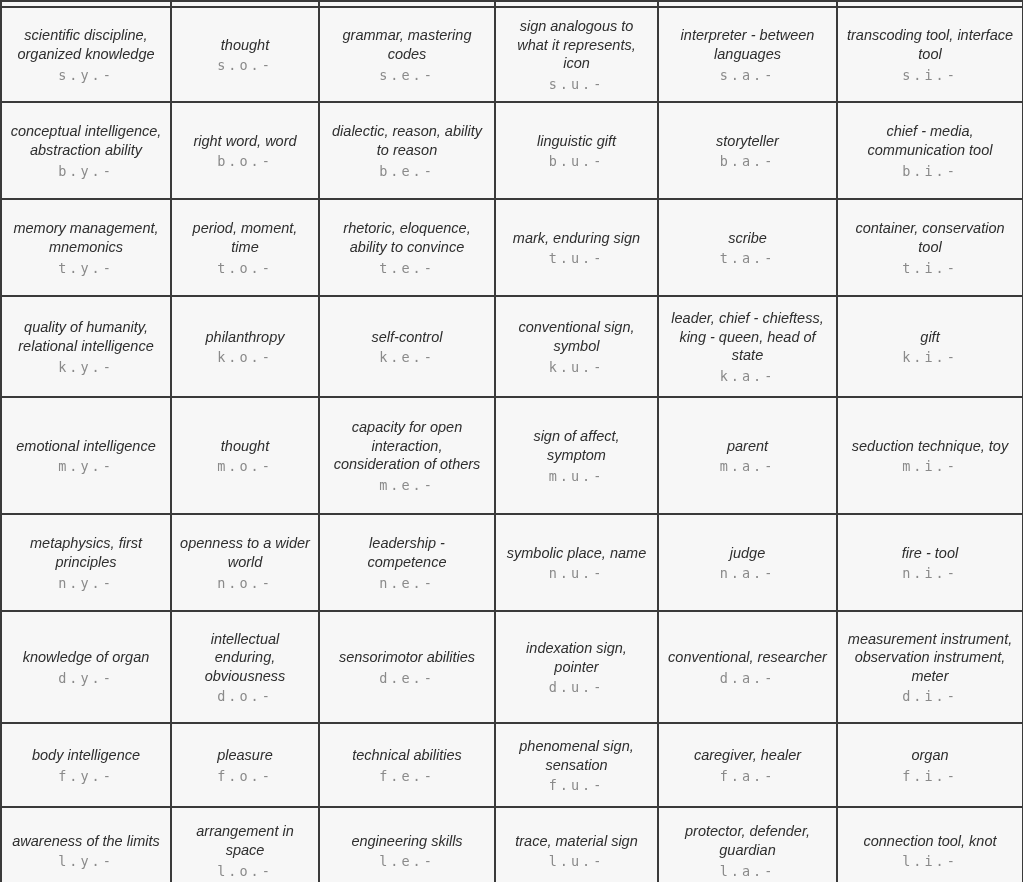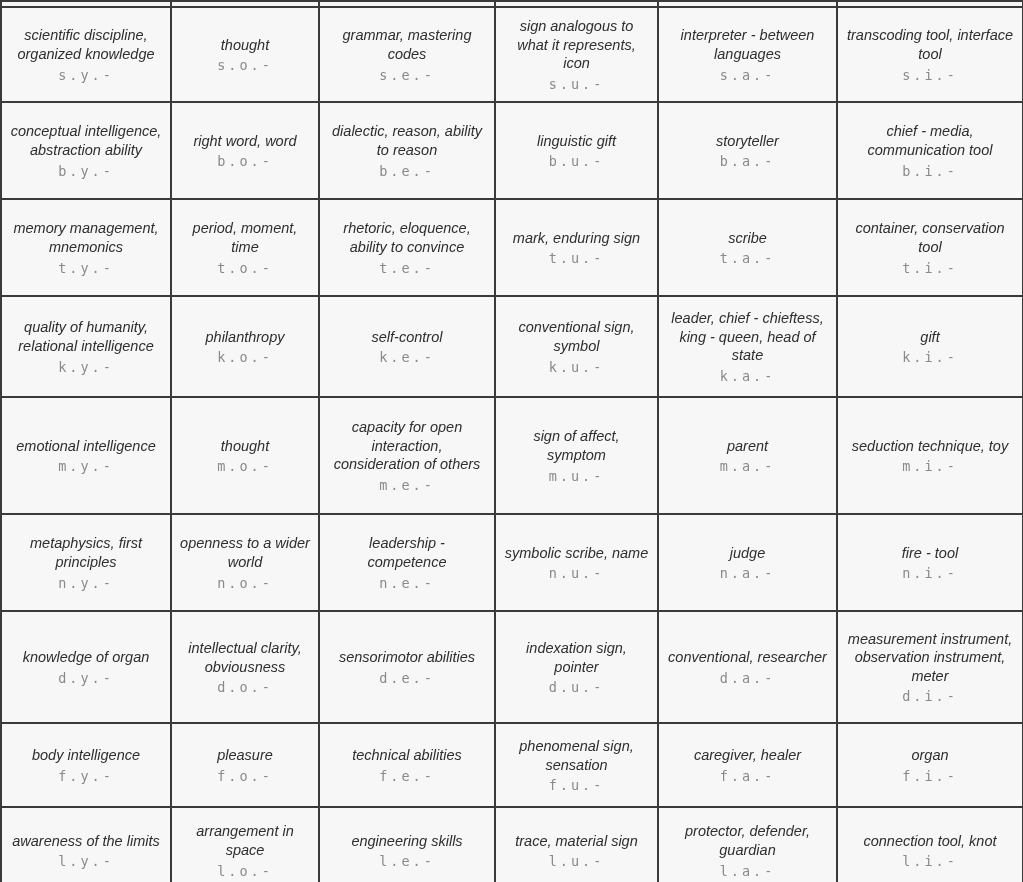--- a/index.html
+++ b/index.html
@@ -230,39 +230,39 @@
   </td>
           <td>
     <span class="cell-label">openness to a wider world</span>
     <span class="cell-code">n.o.-</span>
   </td>
           <td>
     <span class="cell-label">leadership - competence</span>
     <span class="cell-code">n.e.-</span>
   </td>
           <td>
-    <span class="cell-label">symbolic scribe, name</span>
+    <span class="cell-label">symbolic place, name</span>
     <span class="cell-code">n.u.-</span>
   </td>
           <td>
     <span class="cell-label">judge</span>
     <span class="cell-code">n.a.-</span>
   </td>
           <td>
     <span class="cell-label">fire - tool</span>
     <span class="cell-code">n.i.-</span>
   </td>
         </tr>
         <tr>
           <td>
     <span class="cell-label">knowledge of organ</span>
     <span class="cell-code">d.y.-</span>
   </td>
           <td>
-    <span class="cell-label">intellectual clarity, obviousness</span>
+    <span class="cell-label">intellectual enduring, obviousness</span>
     <span class="cell-code">d.o.-</span>
   </td>
           <td>
     <span class="cell-label">sensorimotor abilities</span>
     <span class="cell-code">d.e.-</span>
   </td>
           <td>
     <span class="cell-label">indexation sign, pointer</span>
     <span class="cell-code">d.u.-</span>
   </td>

